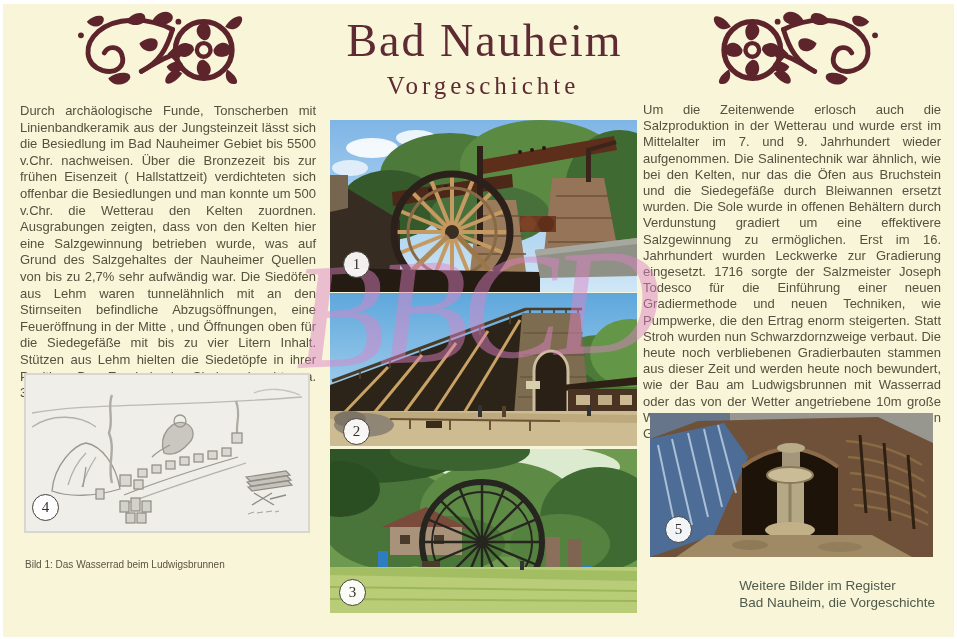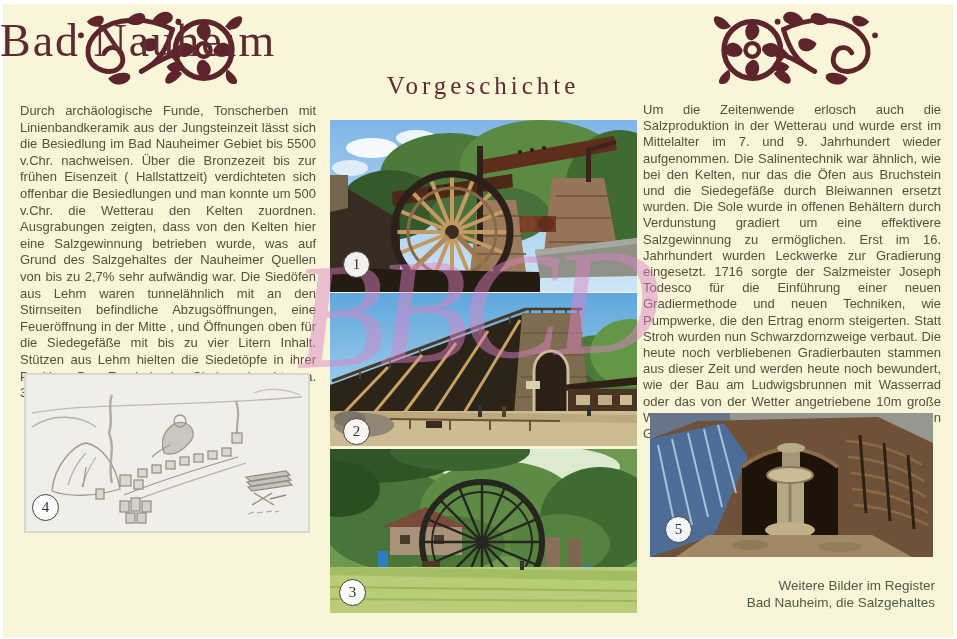--- a/index.html
+++ b/index.html
@@ -4,23 +4,23 @@
 <style>
   html,body{margin:0;padding:0;}
   body{width:957px;height:639px;font-family:"Liberation Sans",sans-serif;background:#ffffff;}
   #page{position:relative;width:957px;height:639px;background:#ffffff;overflow:hidden;}
   .paper{position:absolute;left:3px;top:4px;right:3px;bottom:2px;background:#f8f5d9;}
 
   .ornament{position:absolute;top:10px;width:196px;height:76px;}
   #orn-left{left:57px;}
   #orn-right{left:703px;}
 
-  .title{position:absolute;left:0;right:0;top:14px;text-align:left;
+  .title{position:absolute;left:0;right:0;top:14px;text-align:center;
          font-family:"Liberation Serif",serif;font-size:46px;letter-spacing:2px;
-         color:#5e2b33;}
+         color:#5e2b33;padding-left:12px;}
   .subtitle{position:absolute;left:9px;right:0;top:72px;text-align:center;
          font-family:"Liberation Serif",serif;font-size:25px;letter-spacing:4px;
          color:#5e2b33;}
 
   .bodytext{position:absolute;text-align:justify;color:#56503e;}
   #text-left{left:20px;top:103px;width:296px;font-size:13px;line-height:16.6px;}
   #text-right{left:643px;top:102px;width:298px;font-size:13px;line-height:16.2px;}
 
   .photo{position:absolute;z-index:1;line-height:0;}
   #photo1{left:330px;top:120px;}
@@ -39,21 +39,21 @@
       color:#33302a;font-family:"Liberation Serif",serif;font-size:15px;
       display:flex;align-items:center;justify-content:center;}
   #marker1{left:343px;top:251px;}
   #marker2{left:343px;top:418px;}
   #marker3{left:339px;top:579px;}
   #marker4{left:32px;top:494px;}
   #marker5{left:665px;top:516px;}
 
   .captions{position:absolute;left:25px;top:559px;width:300px;z-index:2;
       font-size:10px;line-height:11.8px;color:#5a5342;}
-  .footer{position:absolute;right:22px;top:577px;text-align:right;z-index:2;
+  .footer{position:absolute;right:22px;top:577px;z-index:2;
       font-size:13.5px;line-height:17px;color:#4f5a4b;}
 </style>
 </head>
 <body>
 
 <div id="page">
   <div class="paper"></div>
 
   <svg id="orn-left" class="ornament" viewBox="0 0 200 78">
     <defs>
@@ -423,19 +423,20 @@
 
   <div class="watermark">BBCD</div>
 
   <div class="marker" id="marker1">1</div>
   <div class="marker" id="marker2">2</div>
   <div class="marker" id="marker3">3</div>
   <div class="marker" id="marker4">4</div>
   <div class="marker" id="marker5">5</div>
 
   <div class="captions">
+    <div>Bild 1: Das Wasserrad beim Ludwigsbrunnen</div>
   </div>
 
   <div class="footer">
     <div>Weitere Bilder im Register</div>
-    <div>Bad Nauheim, die Salzgehaltes</div>
+    <div>Bad Nauheim, die Vorgeschichte</div>
   </div>
 </div>
 
 </body></html>

